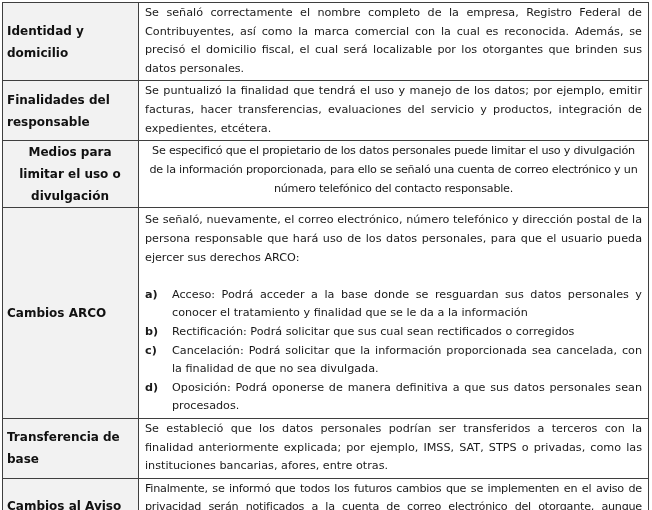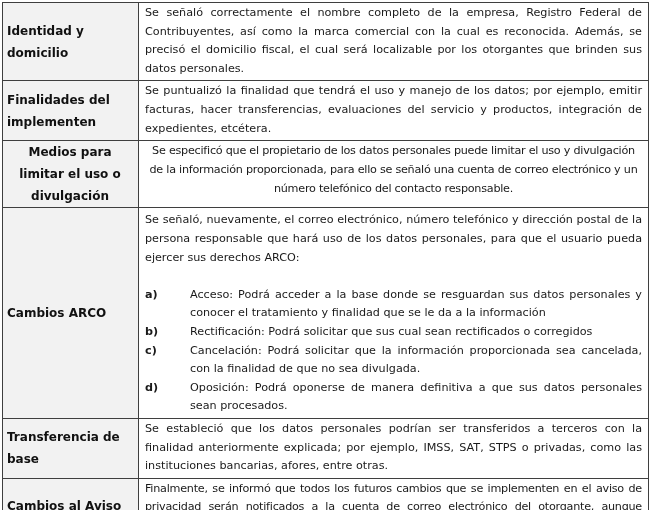--- a/index.html
+++ b/index.html
@@ -54,21 +54,21 @@
     .list { margin: 0; padding: 0; list-style: none; }
     .list li {
       display: flex;
       align-items: flex-start;
     }
     .list .marker {
       width: 27px;
       flex: 0 0 27px;
       font-weight: bold;
     }
-    .list .body { flex: 1; text-align: justify; margin-left: 18px; }
+    .list .body { flex: 1; text-align: justify; }
     .b { font-weight: normal; }
     tr.r1 td { height: 73px; }
     tr.r2 td { height: 60px; }
     tr.r3 td { height: 57px; text-align: center; }
     tr.r4 td { height: 186px; }
     tr.r5 td { height: 56px; }
     tr.r6 td { height: 74px; }
     tr.r4 td.content { padding-top: 3px; }
   </style>
 </head>
@@ -76,21 +76,21 @@
 
 <table>
   <tbody>
       <tr class="r1">
     <td class="label">Identidad y domicilio</td>
     <td class="content">
       <p class="para">Se señaló correctamente el nombre completo de la empresa, Registro Federal de Contribuyentes, así como la marca comercial con la cual es reconocida. Además, se precisó el domicilio fiscal, el cual será localizable por los otorgantes que brinden sus datos personales.</p>
     </td>
   </tr>
   <tr class="r2">
-    <td class="label">Finalidades del implementen</td>
+    <td class="label">Finalidades del responsable</td>
     <td class="content">
       <p class="para">Se puntualizó la finalidad que tendrá el uso y manejo de los datos; por ejemplo, emitir facturas, hacer transferencias, evaluaciones del servicio y productos, integración de expedientes, etcétera.</p>
     </td>
   </tr>
   <tr class="r3">
     <td class="label">Medios para limitar el uso o divulgación</td>
     <td class="content condensed">
       <p class="para">Se especificó que el propietario de los datos personales puede limitar el uso y divulgación de la información proporcionada, para ello se señaló una cuenta de correo electrónico y un número telefónico del contacto responsable.</p>
     </td>
   </tr>

